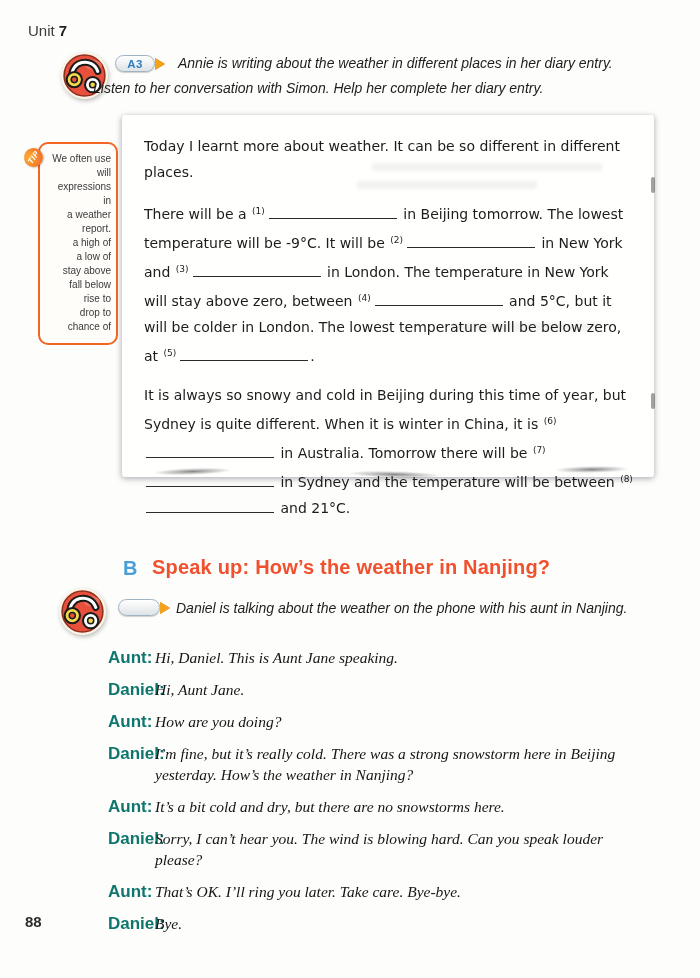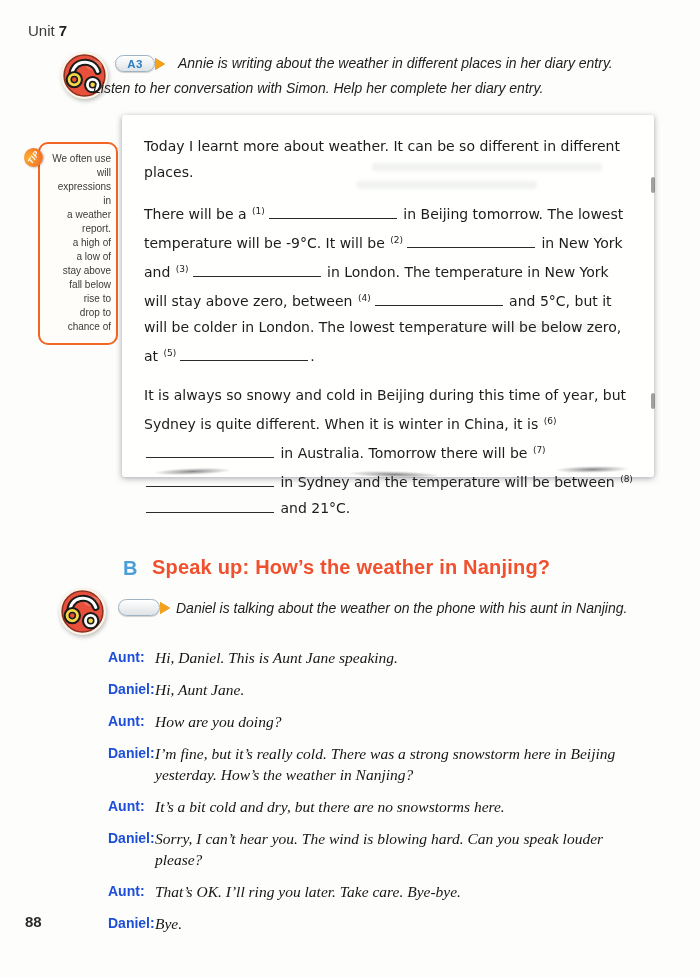--- a/index.html
+++ b/index.html
@@ -81,21 +81,21 @@
   #bleed-2 { left:235px; top:66px; width:180px; }
   #bleed-3 { left:330px; top:208px; width:150px; }
 
   
   .sec-letter { position:absolute; left:123px; top:557px; font-size:20px; font-weight:bold; color:#4a9fd8; }
   .sec-title  { position:absolute; left:152px; top:556px; font-size:20px; font-weight:bold; color:#f1502e; letter-spacing:0.2px; white-space:nowrap; }
 
   
   .dialogue { position:absolute; left:108px; top:647px; width:540px; }
   .turn { display:flex; margin-bottom:11px; }
-  .speaker { flex:0 0 47px; width:47px; font-weight:bold; font-size:14px; line-height:21px; color:#1d4ed8; }
+  .speaker { flex:0 0 47px; width:47px; font-weight:bold; font-size:17px; line-height:21px; color:#0f766e; }
   .speech  { flex:1; font-family:"Liberation Serif", serif; font-size:15.5px; line-height:21px; color:#151515;font-style:italic; }
 
   .pagenum { position:absolute; left:25px; top:913px; font-size:15px; font-weight:bold; color:#2b2b2b; }
 </style>
 </head>
 <body>
 
 <div class="page">
 
   <div class="unit"><span>Unit</span> <span class="num7">7</span></div>

